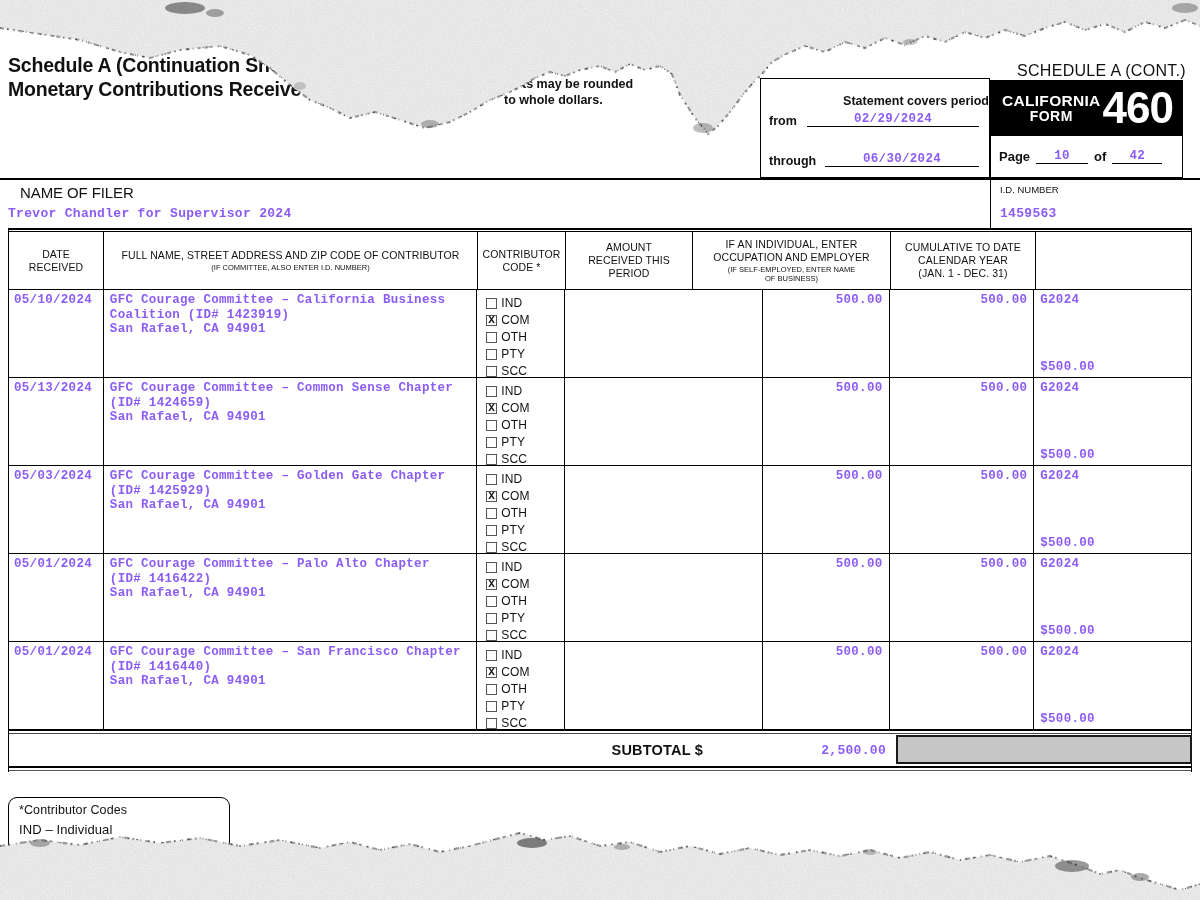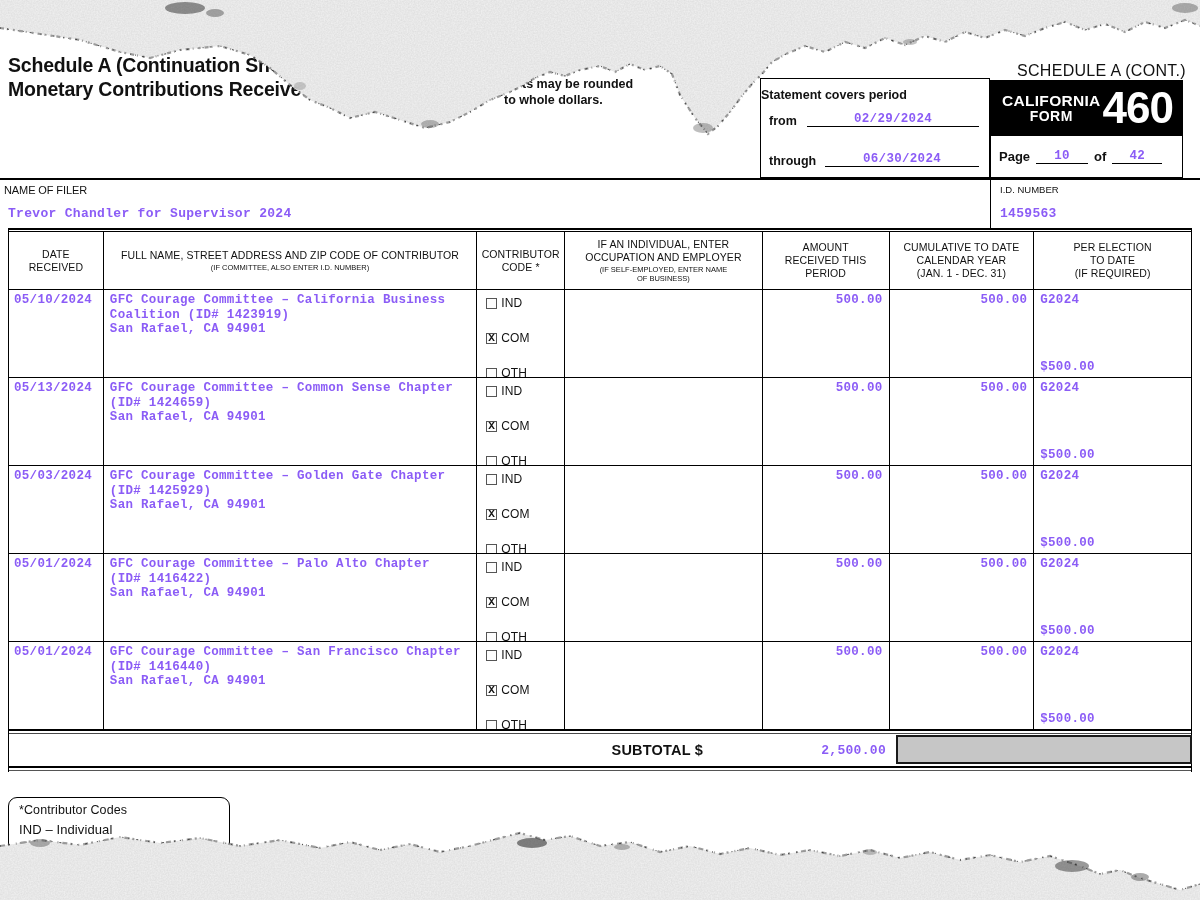--- a/index.html
+++ b/index.html
@@ -10,21 +10,21 @@
   
   .title { position:absolute; left:8px; font-weight:bold; font-size:19.5px; letter-spacing:-0.2px; white-space:nowrap; }
   #title1 { top:54px; }
   #title2 { top:78px; }
   .round-note { position:absolute; font-weight:bold; font-size:12.5px; white-space:nowrap; }
   #note1 { left:522px; top:77px; }
   #note2 { left:504px; top:93px; }
   #sched-cont { position:absolute; top:62px; right:14px; font-size:16px; letter-spacing:0.3px; }
 
   #stmt-box { position:absolute; left:760px; top:78px; width:230px; height:100px; border:1.5px solid #000; background:#fff; }
-  #stmt-box .stmt-title { text-align:left; font-weight:bold; font-size:12.5px; margin-top:9px; }
+  #stmt-box .stmt-title { text-align:right; font-weight:bold; font-size:12.5px; margin-top:15px; }
   .stmt-row { position:absolute; left:8px; right:10px; height:18px; }
   #stmt-from-row { top:32px; } #stmt-thru-row { top:72px; }
   .stmt-label { position:absolute; left:0; bottom:1px; font-weight:bold; font-size:12.5px; }
   .stmt-line { position:absolute; right:0; bottom:2px; border-bottom:1.2px solid #000; text-align:center; }
   #stmt-from-row .stmt-line { left:38px; } #stmt-thru-row .stmt-line { left:56px; }
 
   .mono { font-family:"Liberation Mono", monospace; font-weight:700; font-size:12.5px; letter-spacing:0.3px; color:#8b5cf6; }
 
   #form-box { position:absolute; left:990px; top:80px; width:193px; height:56px; background:#000; color:#fff;
               display:flex; align-items:center; justify-content:space-between; padding:0 10px 0 12px; }
@@ -33,21 +33,21 @@
   #form-box .fb-word { font-weight:bold; font-size:14px; letter-spacing:0.5px; }
   #form-box .fb-num { font-weight:bold; font-size:44px; letter-spacing:-1px; }
 
   #page-box { position:absolute; left:990px; top:136px; width:193px; height:42px;
               border:1.5px solid #000; border-top:none; display:flex; align-items:center; padding:0 8px; gap:6px; }
   #page-box .pb-label { font-weight:bold; font-size:13px; }
   .pb-line { border-bottom:1.2px solid #000; text-align:center; display:inline-block; }
   #pb-val { width:52px; } #pb-total { width:50px; }
 
   #filer-strip { position:absolute; left:0; top:178px; width:1200px; height:50px; border-top:2px solid #000; }
-  #filer-label { position:absolute; left:4px; top:4px; font-size:11px; letter-spacing:-0.1px; }
+  #filer-label { position:absolute; left:20px; top:4px; font-size:15px; letter-spacing:-0.1px; }
   #filer-value { position:absolute; left:8px; top:26px; font-size:13px; }
   #id-divider { position:absolute; left:990px; top:0; width:0; height:50px; border-left:1.5px solid #000; }
   #id-label { position:absolute; left:1000px; top:4px; font-size:9.5px; }
   #id-value { position:absolute; left:1000px; top:26px; font-size:13px; }
 
   
   #main-table { position:absolute; left:8px; top:228px; width:1184px; border-left:1.5px solid #000; border-right:1.5px solid #000; }
   .heavy-line { height:4px; background:linear-gradient(#000 0 2px, transparent 2px 3px, #000 3px 4px); }
   .thin-double { height:4px; background:linear-gradient(#000 0 1px, transparent 1px 3px, #4a4a4a 3px 4px); }
   .bottom-heavy { height:6px; background:linear-gradient(#000 0 2px, transparent 2px 4px, #555 4px 5px, transparent 5px 6px); }
@@ -61,21 +61,21 @@
   .c-date{width:95px;} .c-name{width:374px;} .c-code{width:88px;} .c-occ{width:198px;}
   .c-amt{width:127px;} .c-cum{width:145px;} .c-ele{width:157px; border-right:none !important;}
 
   .trow { display:flex; height:88px; border-bottom:1px solid #000; }
   .trow .cell { border-right:1px solid #000; padding:3px 6px; overflow:hidden; }
   .pre { white-space:pre-line; line-height:14.5px; }
   .right { text-align:right; }
   .cell.c-date { padding-left:5px; }
   .cell.c-ele { display:flex; justify-content:space-between; align-items:flex-start;flex-direction:column; }
 
-  .cb-stack { display:flex; flex-direction:column; gap:19px; padding:2px 0 0 3px; }
+  .cb-stack { display:flex; flex-direction:column; gap:1px; padding:2px 0 0 3px; }
   .cb { display:flex; align-items:center; gap:4px; height:16px; }
   .cb-box { width:11px; height:11px; border:1.2px solid #555; background:#fdfdfd; position:relative; flex:none; }
   .cb.checked .cb-box::after { content:"X"; position:absolute; left:1px; top:-2px;
         font-family:"Liberation Mono", monospace; font-weight:700; font-size:11px; color:#111; }
   .cb-label { font-size:12px; letter-spacing:0.2px; }
 
   
   .subtotal-row { position:relative; display:flex; height:32px; align-items:center; background:#fff; }
   #subtotal-label { width:694px; text-align:right; font-weight:bold; font-size:14.5px; letter-spacing:0.2px; }
   #subtotal-value { width:183px; text-align:right; font-size:13px; }
@@ -146,40 +146,35 @@
 RECEIVED</span>
       </div>
       <div class="hcell c-name">
         <span class="hmain">FULL NAME, STREET ADDRESS AND ZIP CODE OF CONTRIBUTOR</span>
         <span class="hsub">(IF COMMITTEE, ALSO ENTER I.D. NUMBER)</span>
       </div>
       <div class="hcell c-code">
         <span class="hmain">CONTRIBUTOR
 CODE *</span>
       </div>
+      <div class="hcell c-amt">
+        <span class="hmain">AMOUNT
+RECEIVED THIS
+PERIOD</span>
+      </div>
       <div class="hcell c-occ">
         <span class="hmain">IF AN INDIVIDUAL, ENTER
 OCCUPATION AND EMPLOYER</span>
         <span class="hsub">(IF SELF-EMPLOYED, ENTER NAME
 OF BUSINESS)</span>
       </div>
-      <div class="hcell c-amt">
-        <span class="hmain">AMOUNT
-RECEIVED THIS
-PERIOD</span>
-      </div>
       <div class="hcell c-cum">
         <span class="hmain">CUMULATIVE TO DATE
 CALENDAR YEAR
 (JAN. 1 - DEC. 31)</span>
-      </div>
-      <div class="hcell c-ele">
-        <span class="hmain">PER ELECTION
-TO DATE
-(IF  REQUIRED)</span>
       </div>
     </div>
 
     <div id="rows">
         <div class="trow">
     <div class="cell c-date mono">05/10/2024</div>
     <div class="cell c-name mono pre">GFC Courage Committee – California Business
 Coalition (ID# 1423919)
 San Rafael, CA  94901</div>
     <div class="cell c-code">

